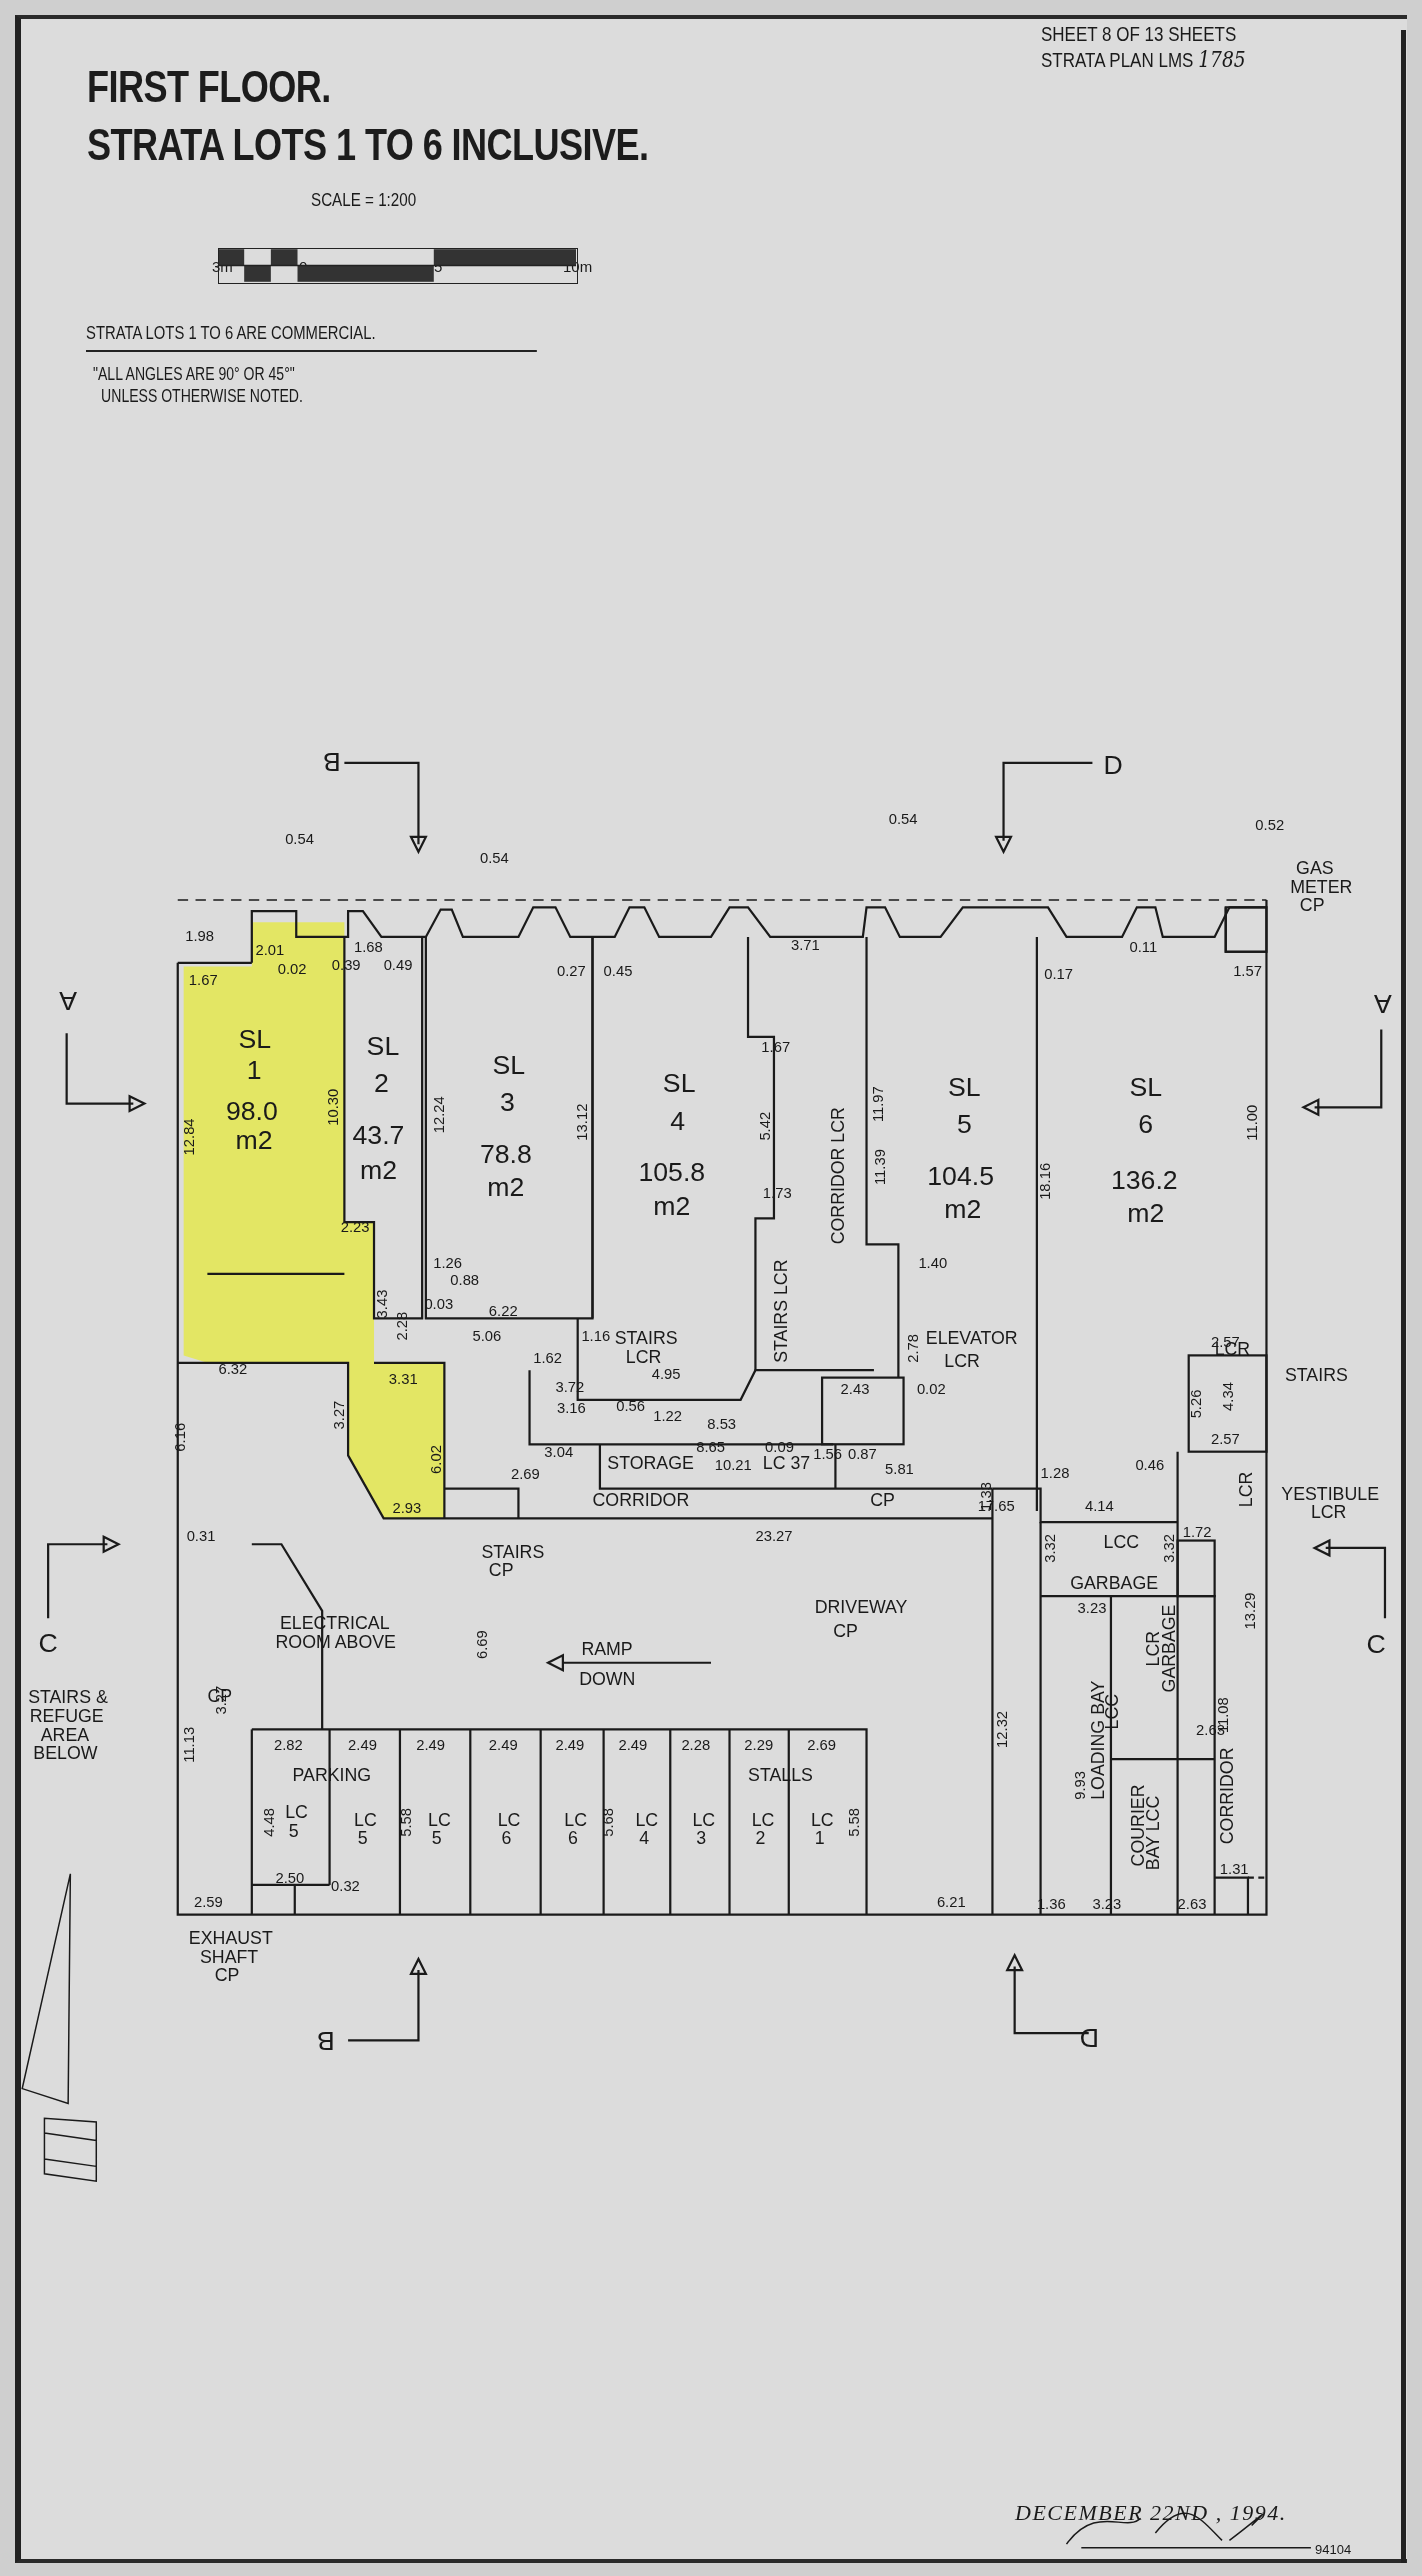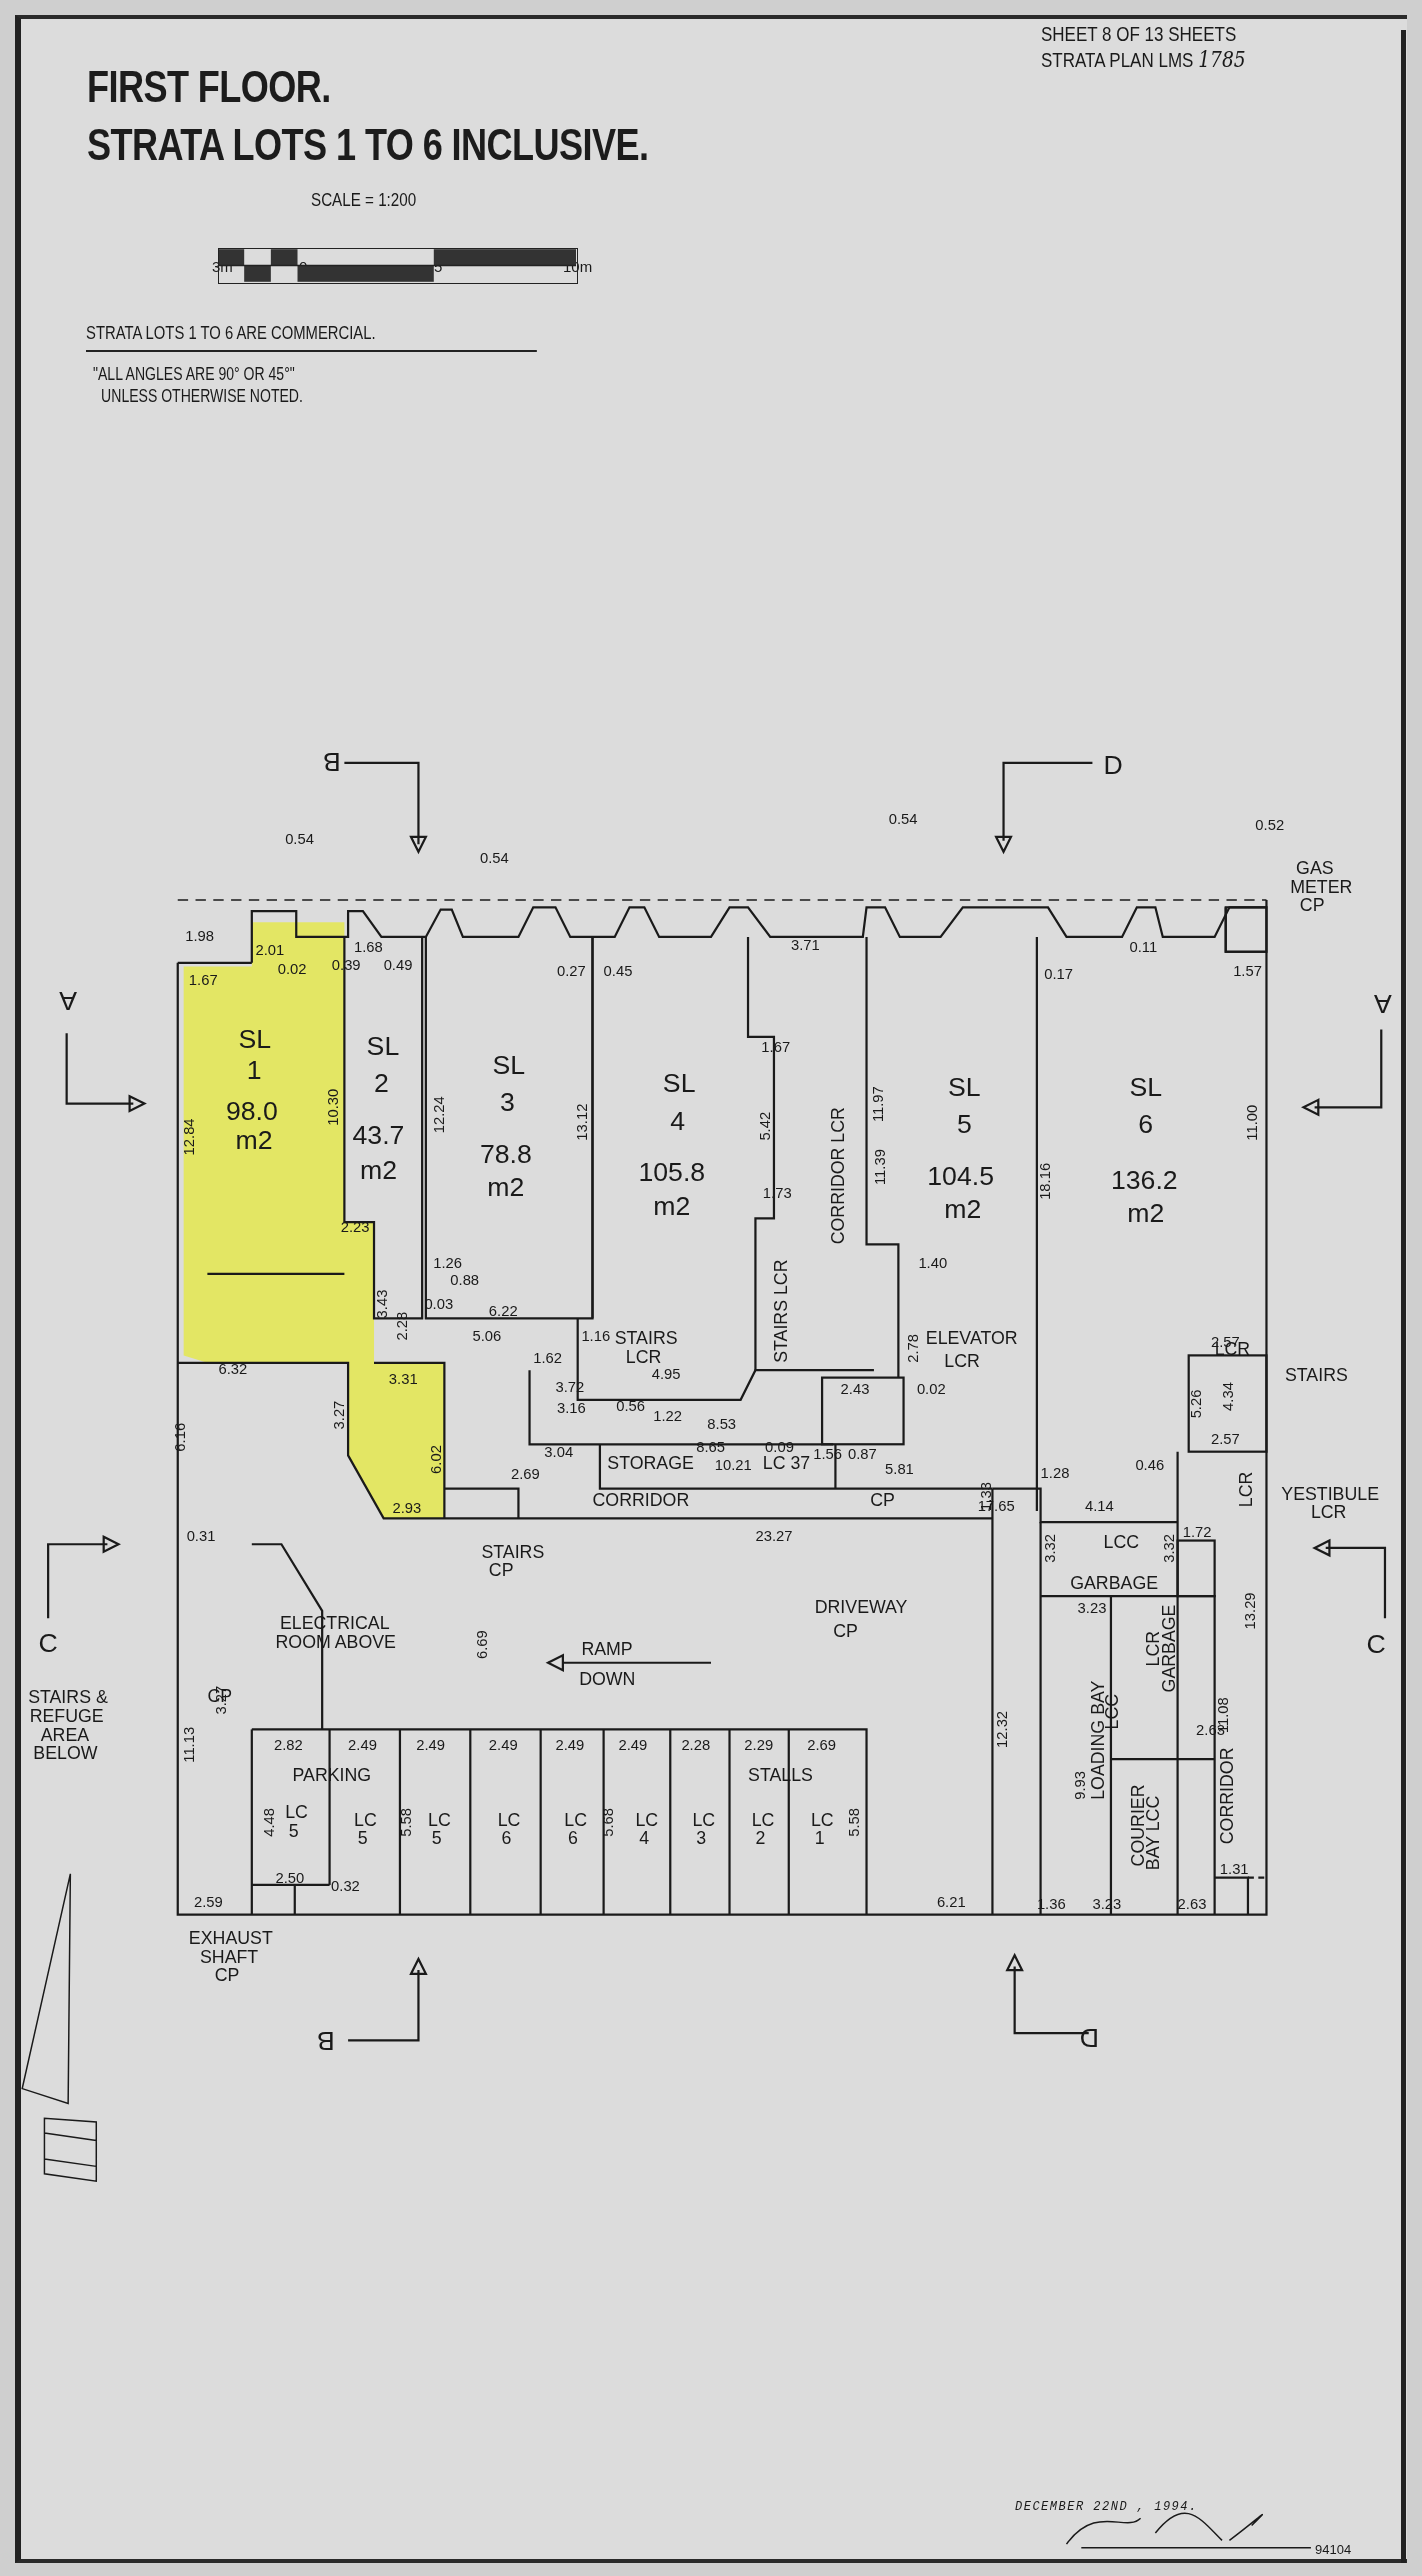--- a/index.html
+++ b/index.html
@@ -20,21 +20,21 @@
   .scale-bar { position:absolute; left:218px; top:248px; width:360px; height:36px; border:1.5px solid #222; box-sizing:border-box; }
   .note1 { position:absolute; left:86px; top:322px; font-size:19px; font-family:"Liberation Sans", sans-serif;
            transform:scaleX(0.78); transform-origin:left top; border-bottom:2.2px solid #222; padding-bottom:6px; width:578px;}
   .note2 { position:absolute; left:93px; top:363px; font-size:18px; line-height:22px; font-family:"Liberation Sans", sans-serif;
            transform:scaleX(0.78); transform-origin:left top; }
   svg.plan { position:absolute; left:0; top:0; }
   svg text { font-family:"Liberation Sans", sans-serif; fill:#1a1a1a; }
   .dim { font-size:20px; }
   .lbl { font-size:24px; }
   .lot-lbl { font-size:36px; }
-  .sig { position:absolute; left:1015px; top:2500px; font-family:Liberation Mono, monospace; font-style:italic; font-size:12px; letter-spacing:1.5px; }
+  .sig { position:absolute; left:1015px; top:2500px; font-family:Liberation Serif, serif; font-style:italic; font-size:22px; letter-spacing:1.5px; }
   .ref { position:absolute; left:1315px; top:2542px; font-size:13px; font-family:"Liberation Sans", sans-serif;}
 </style>
 </head>
 <body>
 
 <div class="sheet"></div>
 <div class="sheet-right"></div>
 
 <div class="title">
   <div>FIRST FLOOR.</div>

